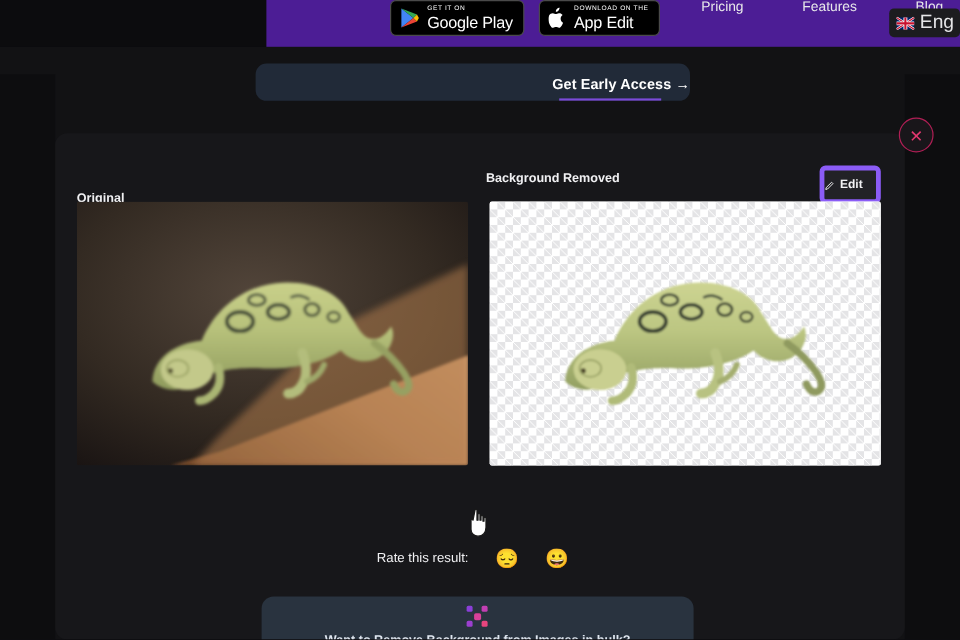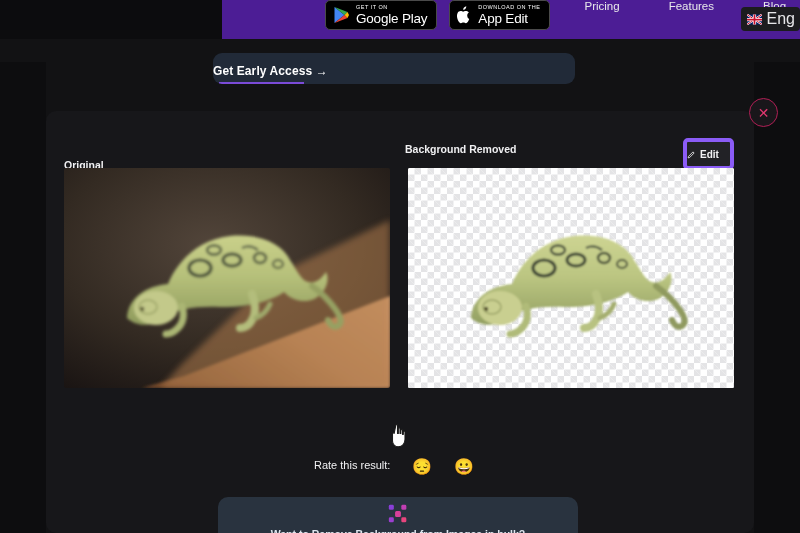--- a/index.html
+++ b/index.html
@@ -47,21 +47,21 @@
     border-bottom: 1px solid #c9c9cf;
   }
   .promo-text { font-size: 10.5px; color: #2b2b30; }
   .promo-link { font-size: 10.5px; color: #d2246e; font-weight: bold; margin-left: 5px; text-decoration: underline; text-underline-offset: 2px; cursor: pointer; }
   .promo-emoji { margin-left: 5px; font-size: 10px; }
 
   
   .early {
     position: absolute; top: 53px; left: 213px; width: 362px; height: 31px;
     background: #212a38; border-radius: 9px;
-    display: flex; align-items: flex-end; justify-content: flex-start;
+    display: flex; align-items: flex-end; justify-content: flex-end;
     overflow: hidden;
   }
   .early-inner { position: relative; padding-bottom: 5px; }
   .early-text { color: #ffffff; font-size: 12px; font-weight: bold; letter-spacing: .1px; }
   .early-underline { position: absolute; left: 6px; right: 24px; bottom: 0px; height: 2px; background: #7b4bd8; }
 
   
   .main-card {
     position: absolute; left: 46px; top: 111px; width: 708px; height: 422px;
     background: #17171a; border-radius: 10px;

